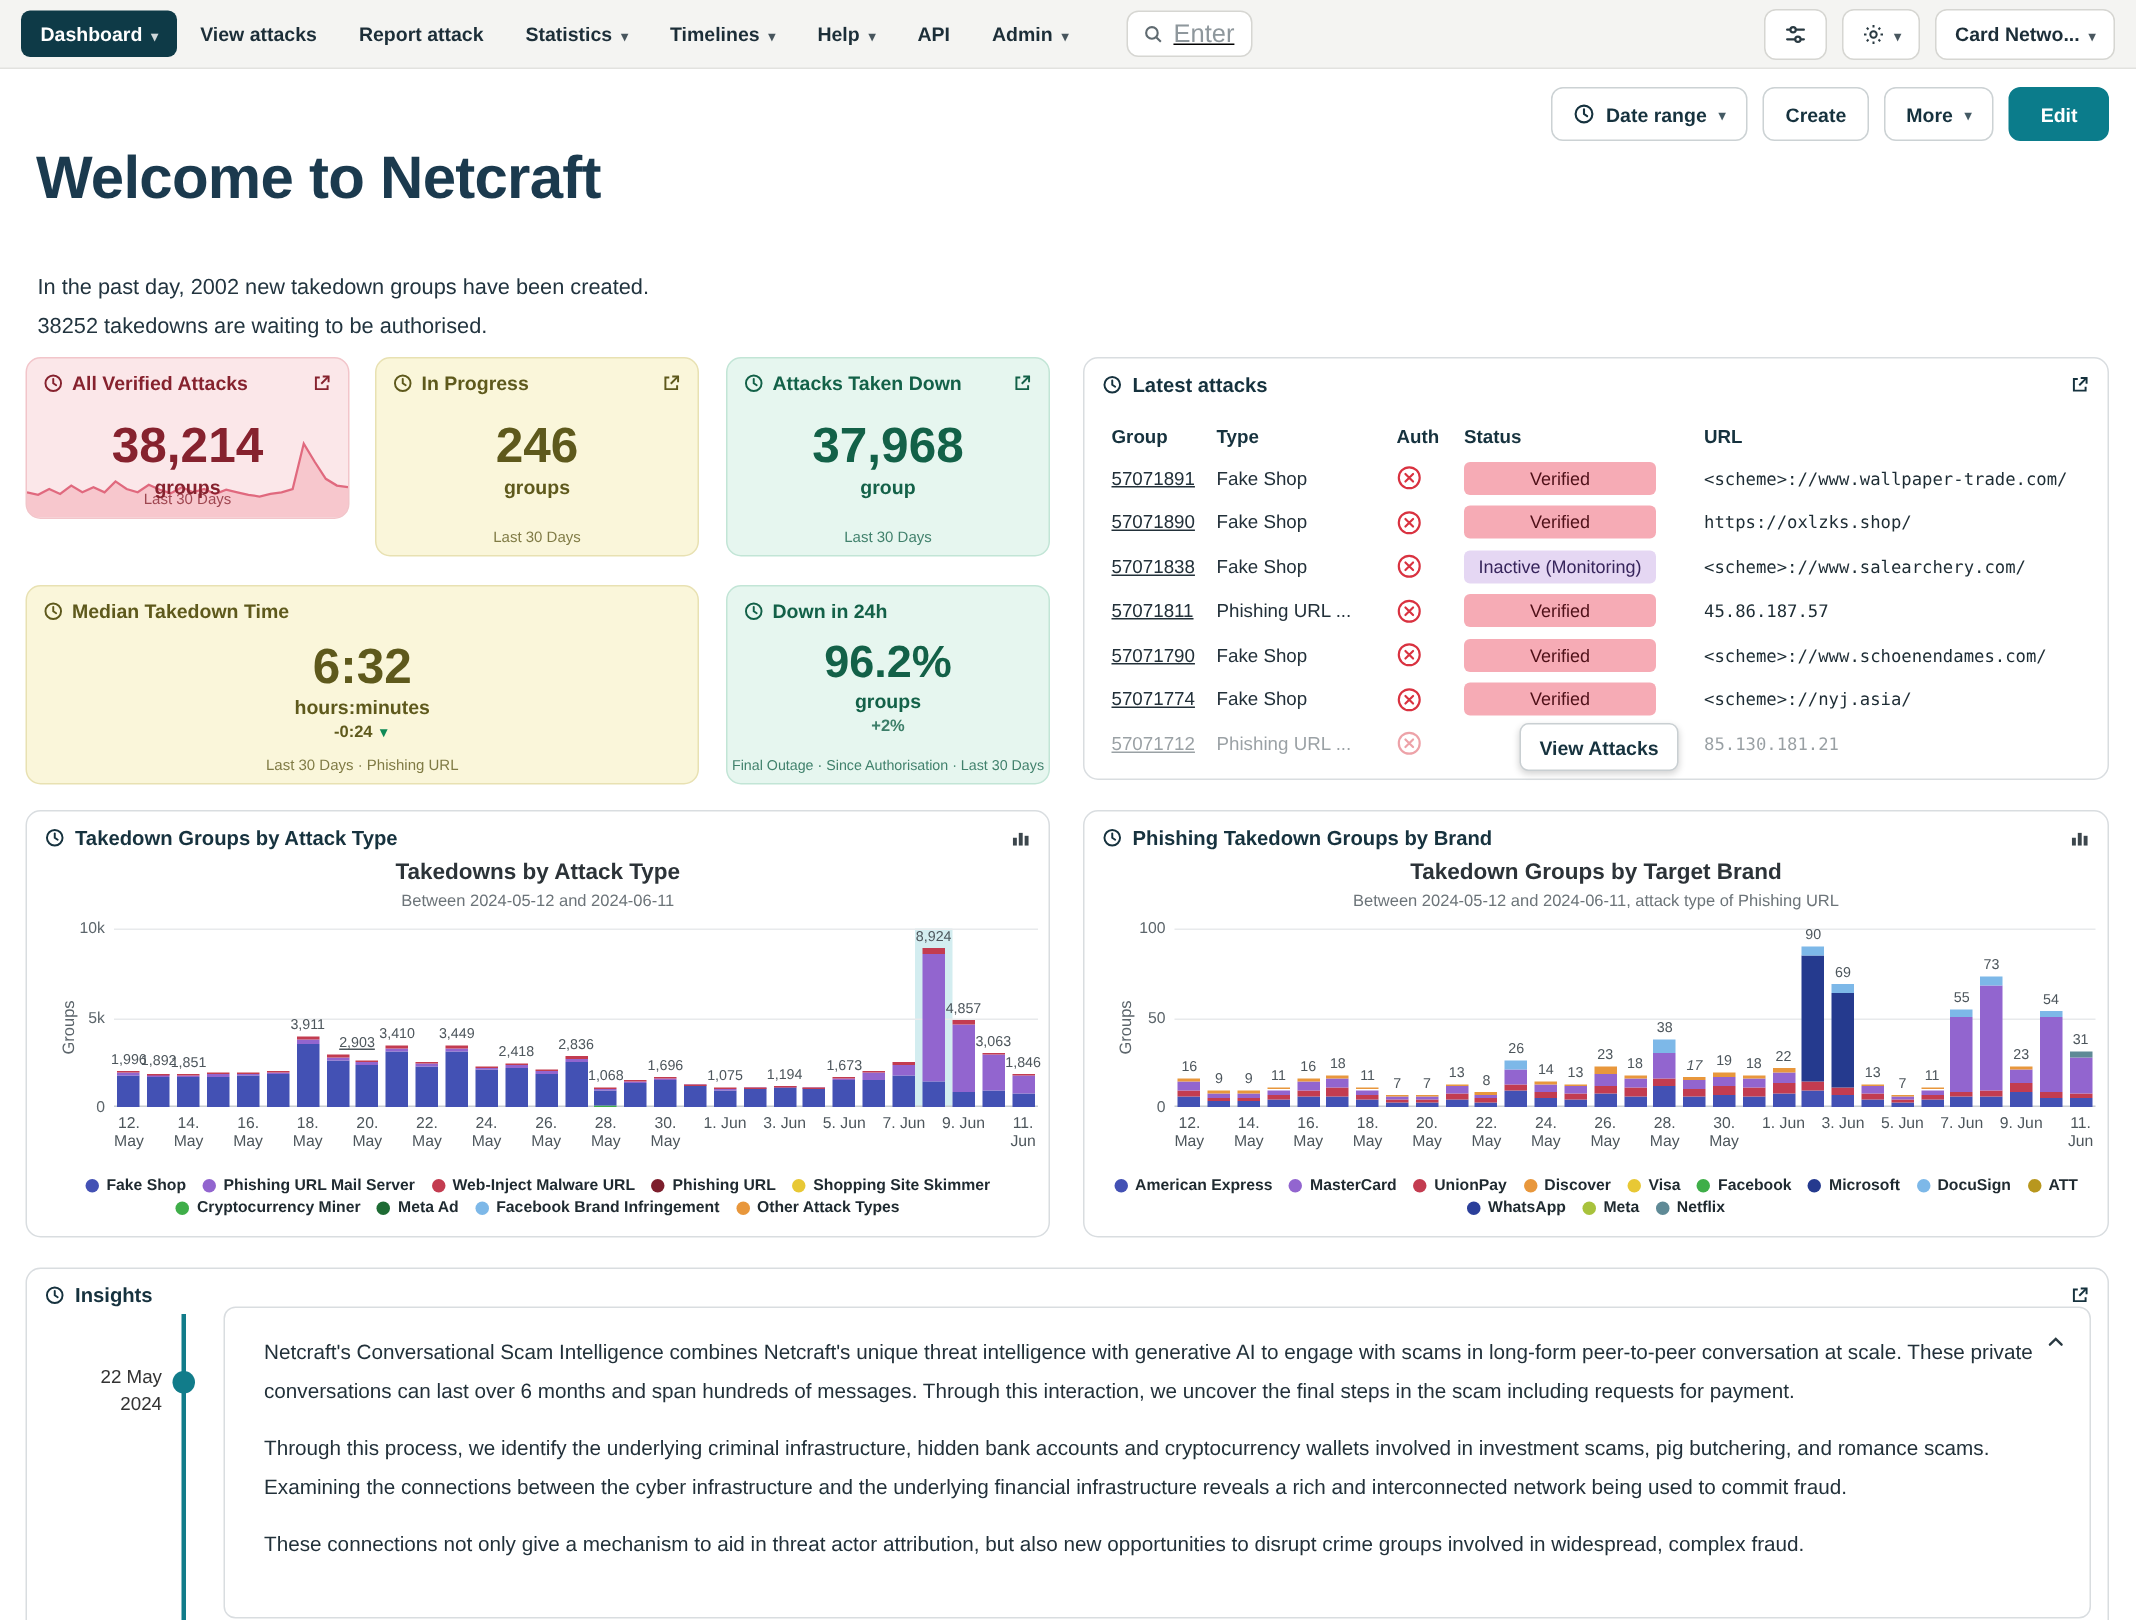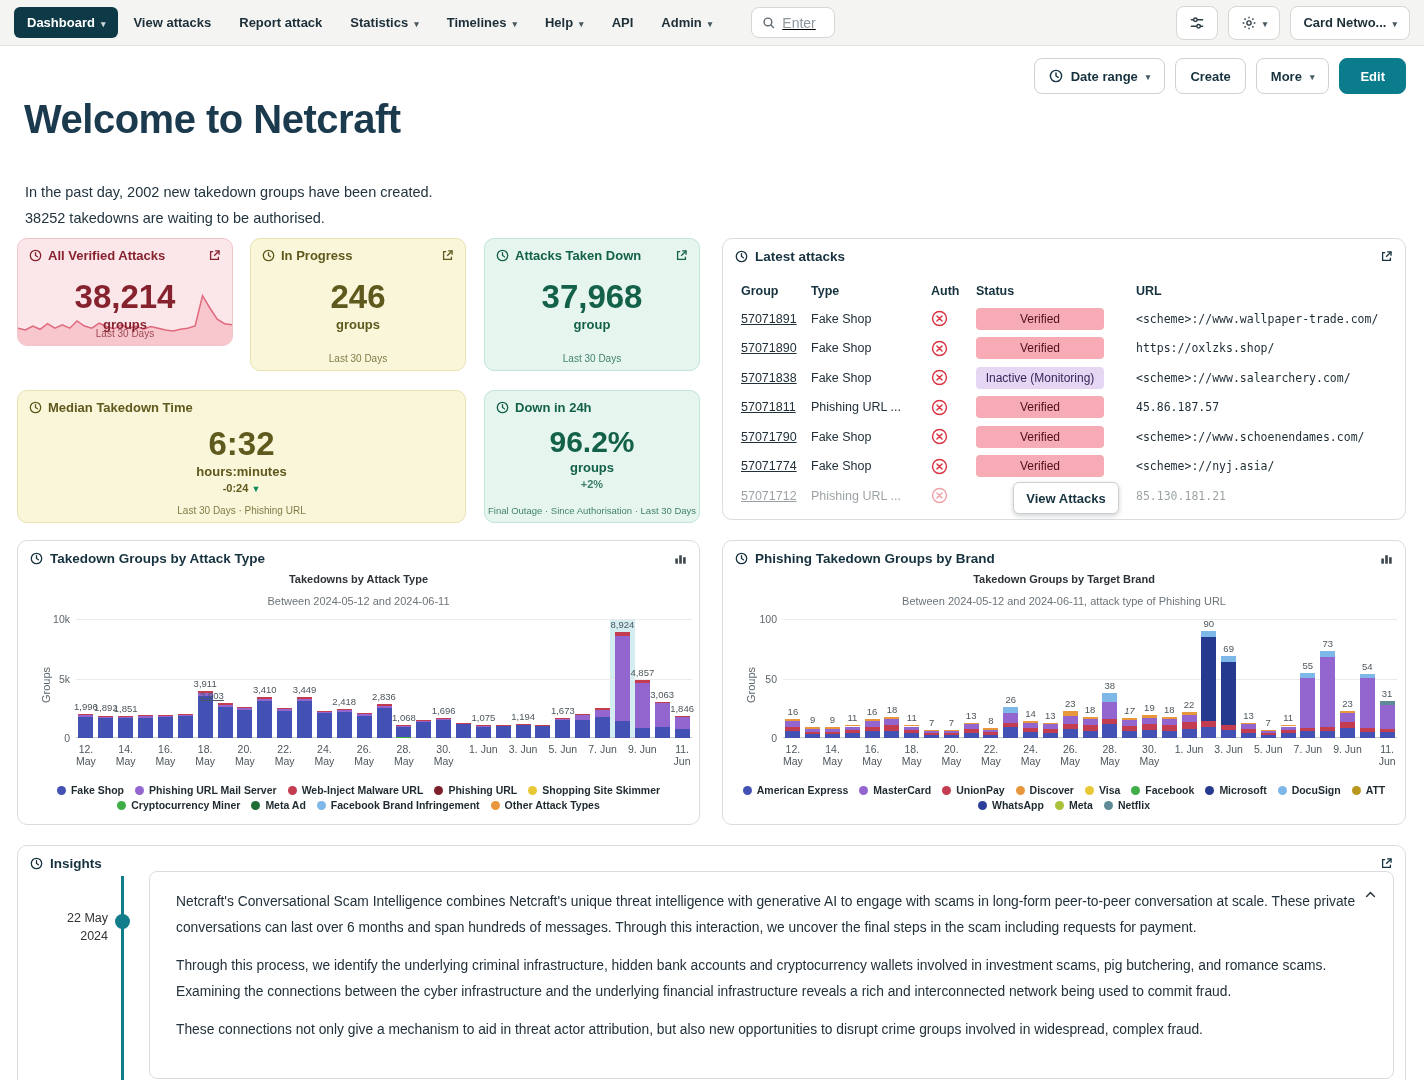--- a/index.html
+++ b/index.html
@@ -10,21 +10,21 @@
   
   .topnav{position:absolute;top:0;left:0;right:0;height:46px;background:#f4f4f2;
     border-bottom:1px solid #e2e2df;display:flex;align-items:center;padding:0 14px;z-index:5;}
   .nav-items{display:flex;align-items:center;gap:2px;}
   .nav-item{display:flex;align-items:center;gap:6px;padding:8px 13px;font-size:13px;
     font-weight:700;color:#1c2e38;border-radius:6px;cursor:pointer;white-space:nowrap;}
   .nav-item.active{background:#0e3a47;color:#fff;}
   .chev{font-size:9px;opacity:.8;transform:translateY(1px);}
   .search-box{margin-left:26px;display:flex;align-items:center;gap:6px;background:#fff;
     border:1px solid #d6d6d2;border-radius:8px;height:31px;padding:0 10px;width:84px;}
-  .search-box input{border:none;outline:none;width:46px;font-size:14px;color:#000000;
+  .search-box input{border:none;outline:none;width:46px;font-size:17px;color:#000000;
     background:transparent;font-family:"Liberation Sans",sans-serif;text-decoration:underline;}
   .search-box input::placeholder{color:#8e979c;}
   .nav-right{margin-left:auto;display:flex;align-items:center;gap:10px;}
   .icon-btn{display:flex;align-items:center;justify-content:center;gap:6px;background:#fff;
     border:1px solid #d6d6d2;border-radius:8px;height:34px;padding:0 12px;font-size:13px;
     font-weight:700;color:#1c2e38;cursor:pointer;white-space:nowrap;}
 
   
   .toolbar{position:absolute;top:58px;right:18px;display:flex;gap:10px;z-index:4;}
   .btn{display:flex;align-items:center;gap:8px;height:36px;padding:0 14px;background:#fff;
@@ -68,21 +68,21 @@
   .badge{display:inline-block;width:128px;text-align:center;padding:4px 0;border-radius:4px;
     font-size:12px;}
   .badge-verified{background:#f6abb5;color:#4f1018;}
   .badge-inactive{background:#e5d7f3;color:#37255c;}
   .view-attacks{position:absolute;left:290px;top:243px;width:106px;height:32px;background:#fff;
     border:1px solid #c9cfd2;border-radius:6px;font-size:13px;font-weight:700;color:#16323e;
     box-shadow:0 2px 5px rgba(0,0,0,.18);cursor:pointer;z-index:3;
     font-family:"Liberation Sans",sans-serif;}
 
   
-  .chart-title{position:absolute;top:32px;left:0;right:0;text-align:center;font-size:11px;
+  .chart-title{position:absolute;top:32px;left:0;right:0;text-align:center;font-size:15px;
     font-weight:700;color:#2c3338;}
   .chart-subtitle{position:absolute;top:54px;left:0;right:0;text-align:center;font-size:11px;color:#6c7479;}
   .y-axis-label{position:absolute;left:22px;top:162px;transform:rotate(-90deg);
     transform-origin:left top;font-size:11px;color:#5c656b;}
   .plot{position:absolute;top:78px;height:119px;}
   #chart-panel-0 .plot{left:58px;width:616px;}
   #chart-panel-1 .plot{left:60px;width:614px;}
   .gridline{position:absolute;left:0;right:0;height:1px;background:#e8eaec;}
   .gridline.baseline{background:#c7ccd0;}
   .ytick{position:absolute;left:-46px;width:40px;text-align:right;font-size:10.5px;color:#5c656b;}
@@ -498,21 +498,21 @@
           <div class="seg" style="height: 41.8868px; bottom: 0px; background: rgb(67, 81, 180);"></div>
           <div class="seg" style="height: 2.79245px; bottom: 41.8868px; background: rgb(146, 101, 207);"></div>
           <div class="seg" style="height: 1.86164px; bottom: 44.6793px; background: rgb(195, 60, 80);"></div>
         </div>
         <div class="bar-label" style="left: 105.161px; top: 59.4591px;">3,911</div>
         <div class="bar" style="left: 141.532px; width: 15px; height: 34.5457px;">
           <div class="seg" style="height: 31.0911px; bottom: 0px; background: rgb(67, 81, 180);"></div>
           <div class="seg" style="height: 2.07274px; bottom: 31.0911px; background: rgb(146, 101, 207);"></div>
           <div class="seg" style="height: 1.38183px; bottom: 33.1639px; background: rgb(195, 60, 80);"></div>
         </div>
-        <div class="bar-label" style="left: 112px; top: 71.4543px; text-decoration: underline;">2,903</div>
+        <div class="bar-label" style="left: 138px; top: 71.4543px; text-decoration: underline;">2,903</div>
         <div class="bar" style="left: 161.403px; width: 15px; height: 30.94px;">
           <div class="seg" style="height: 27.846px; bottom: 0px; background: rgb(67, 81, 180);"></div>
           <div class="seg" style="height: 1.8564px; bottom: 27.846px; background: rgb(146, 101, 207);"></div>
           <div class="seg" style="height: 1.2376px; bottom: 29.7024px; background: rgb(195, 60, 80);"></div>
         </div>
         <div class="bar" style="left: 181.274px; width: 15px; height: 40.579px;">
           <div class="seg" style="height: 36.5211px; bottom: 0px; background: rgb(67, 81, 180);"></div>
           <div class="seg" style="height: 2.43474px; bottom: 36.5211px; background: rgb(146, 101, 207);"></div>
           <div class="seg" style="height: 1.62316px; bottom: 38.9558px; background: rgb(195, 60, 80);"></div>
         </div>

